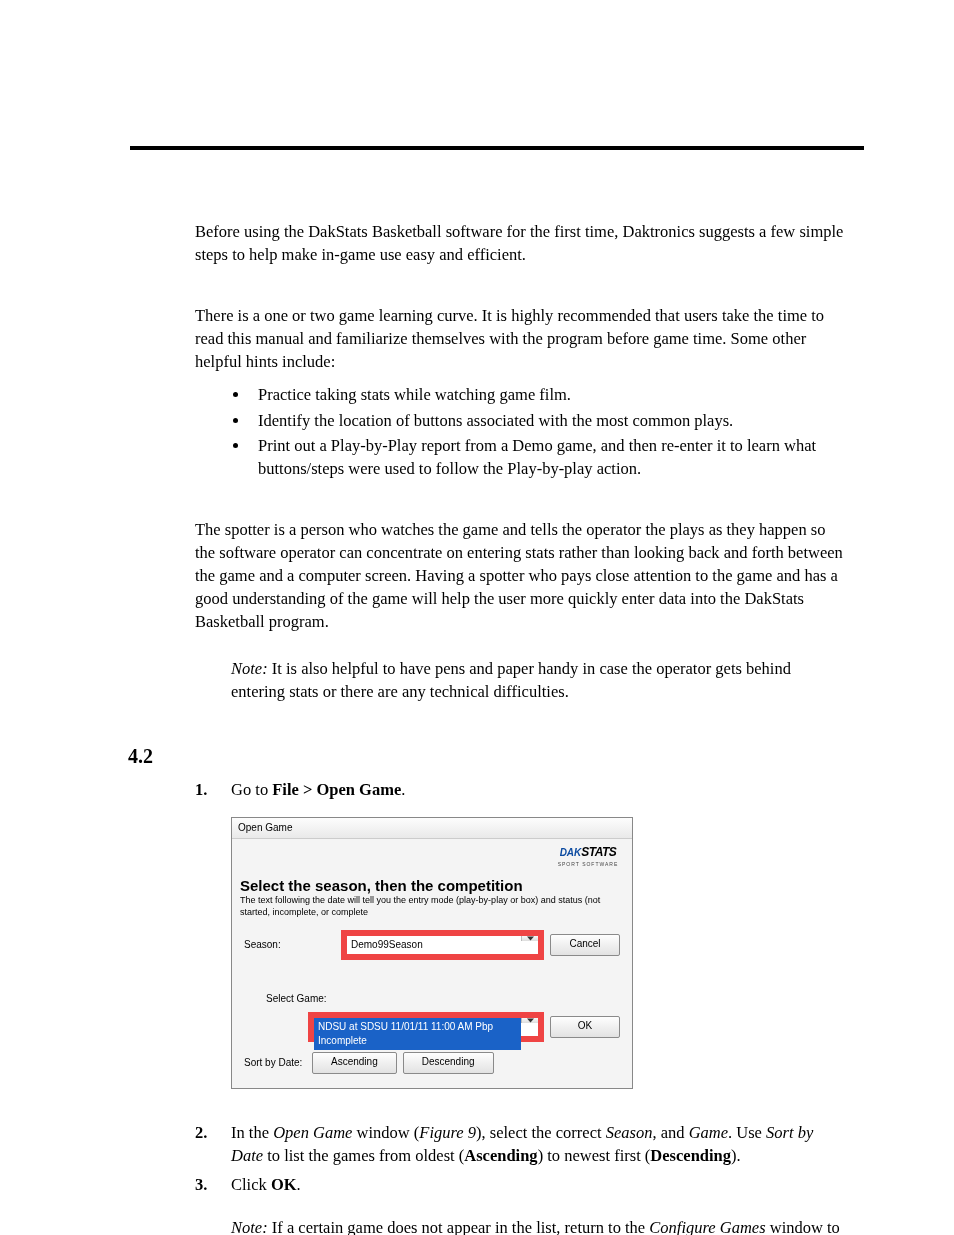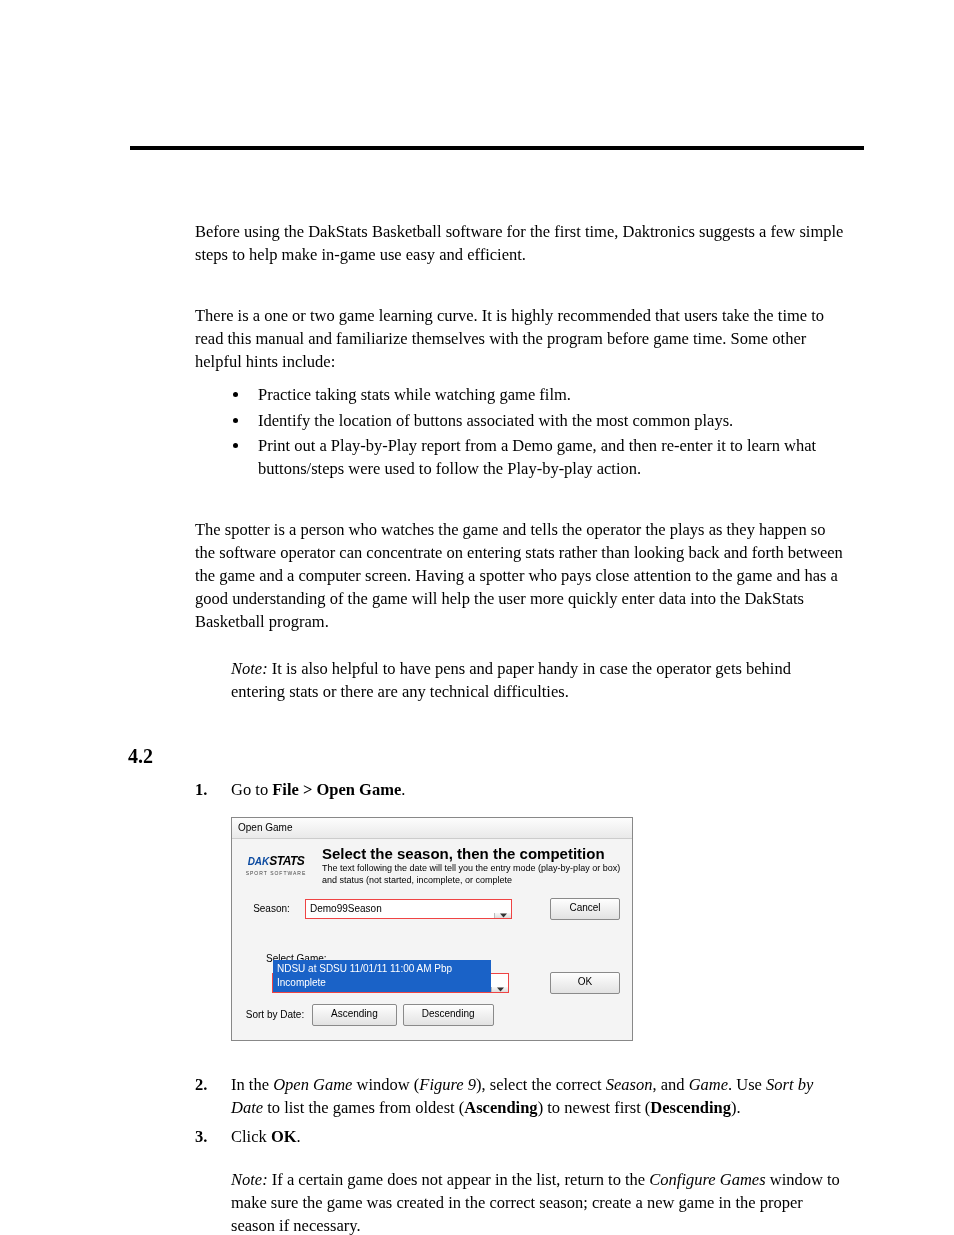--- a/index.html
+++ b/index.html
@@ -82,22 +82,23 @@
   }
   .dialog-title {
     background: linear-gradient(to bottom, #fdfdfd, #e9e9e9);
     border-bottom: 1px solid #ccc;
     padding: 3px 6px;
     font-size: 10px;
   }
   .dialog-header {
     display: flex;
     padding: 6px 8px 2px 8px;
-    align-items: center;
+    align-items: flex-end;
     gap: 10px;
+    flex-direction: column;
   }
   .logo {
     width: 72px;
     height: 22px;
     display: flex;
     flex-direction: column;
     align-items: center;
     justify-content: center;
   }
   .logo-main {
@@ -129,34 +130,35 @@
     padding: 10px 12px 14px 12px;
   }
   .form-row {
     display: flex;
     align-items: center;
     gap: 6px;
     margin-bottom: 10px;
   }
   .form-label {
     width: 55px;
-    text-align: center;
+    text-align: left;
     font-size: 10px;
   }
   .form-label-left {
     font-size: 10px;
   }
   .combo {
     flex: 1;
     display: flex;
-    align-items: flex-end;
-    border: 1px solid #ef4444;
+    align-items: flex-start;
+    border: 6px solid #ef4444;
     background: #fff;
     height: 18px;
     max-width: 205px;
+    margin-left: 36px;
   }
   .combo.wide { max-width: 235px; }
   .combo-input {
     flex: 1;
     padding: 2px 4px;
     font-size: 10px;
     border: none;
     background: transparent;
     outline: none;
   }

